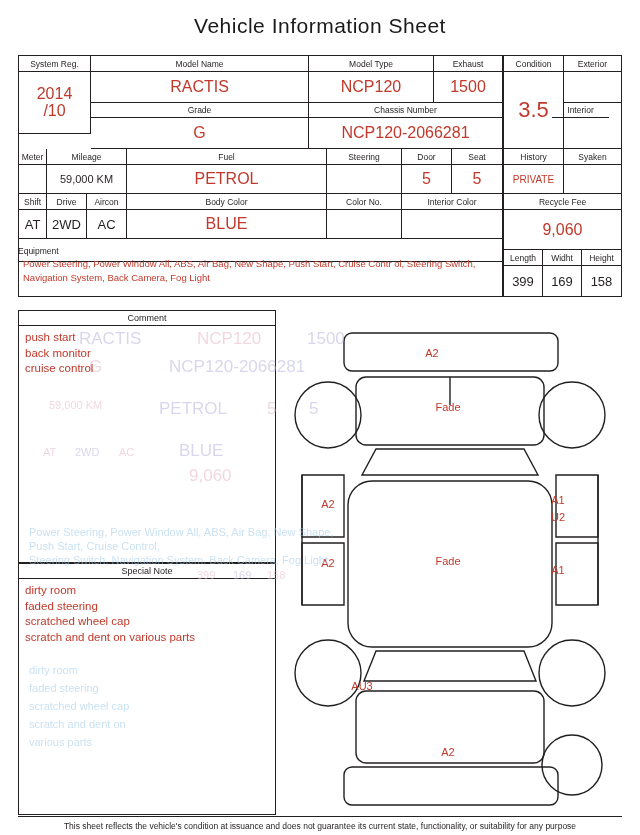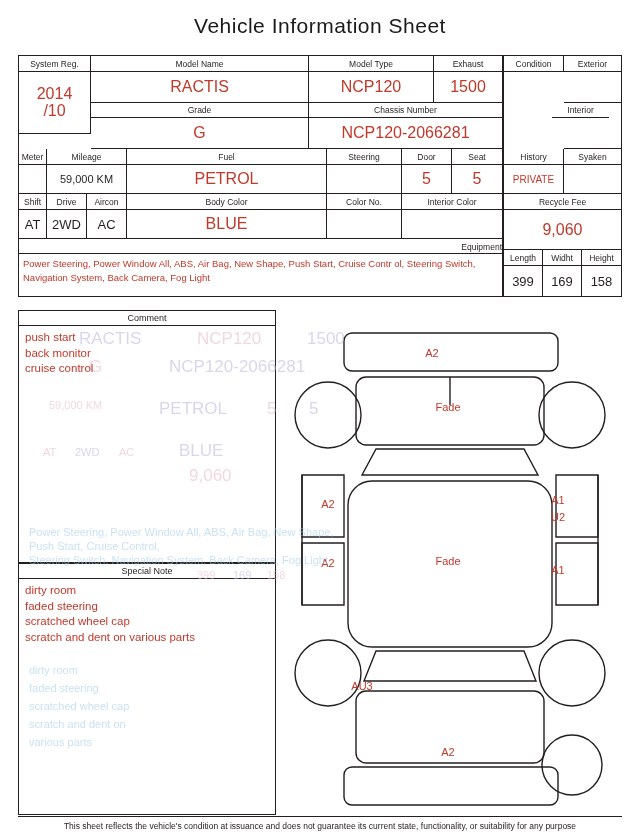--- a/index.html
+++ b/index.html
@@ -81,25 +81,25 @@
     pointer-events: none;
     z-index: 1;
   }
   .ghost.pink { color: #e7b6c8; }
   .ghost.lav { color: #b9b6dd; }
   .ghost.big { font-size: 17px; }
 
   
   .equip-head {
     position: absolute;
-    left: 18px; top: 240px; width: 485px; height: 14px;
+    left: 18px; top: 240px; width: 485px; height: 22px;
     border-right: 1px solid #231f20;
     border-bottom: 1px solid #231f20;
     font-size: 8.5px;
-    display: flex; align-items: center; justify-content: flex-end;
+    display: flex; align-items: center; justify-content: flex-start;
     color: #231f20;
   }
   .equip-body {
     position: absolute;
     left: 18px; top: 254px; width: 485px; height: 43px;
     border-right: 1px solid #231f20;
     padding: 3px 5px;
     font-size: 9.5px;
     line-height: 1.45;
     color: #c0392b;
@@ -253,20 +253,23 @@
   <div class="equip-body">Power Steering, Power Window  All, ABS, Air Bag, New Shape, Push Start, Cruise Contr ol, Steering Switch, Navigation System, Back Camera, Fog Light</div>
 
   <div class="frame" id="rightTable">
     <div class="cell" style="left:0;top:0;width:60px;height:16px;">
         <span class="lbl">Condition</span>
       </div>
     <div class="cell nb-r" style="left:60px;top:0;width:57px;height:16px;">
         <span class="lbl">Exterior</span>
       </div>
 
+    <div class="cell" style="left:0;top:16px;width:60px;height:77px;">
+        <span class="val" style="font-size:22px;">3.5</span>
+      </div>
     <div class="cell nb-r" style="left:60px;top:16px;width:57px;height:31px;">
         <span class="val blk"></span>
       </div>
     <div class="cell" style="left:48px;top:47px;width:57px;height:15px;border-right:none;">
         <span class="lbl">Interior</span>
       </div>
     <div class="cell nb-r" style="left:60px;top:62px;width:57px;height:31px;">
         <span class="val blk"></span>
       </div>
 

